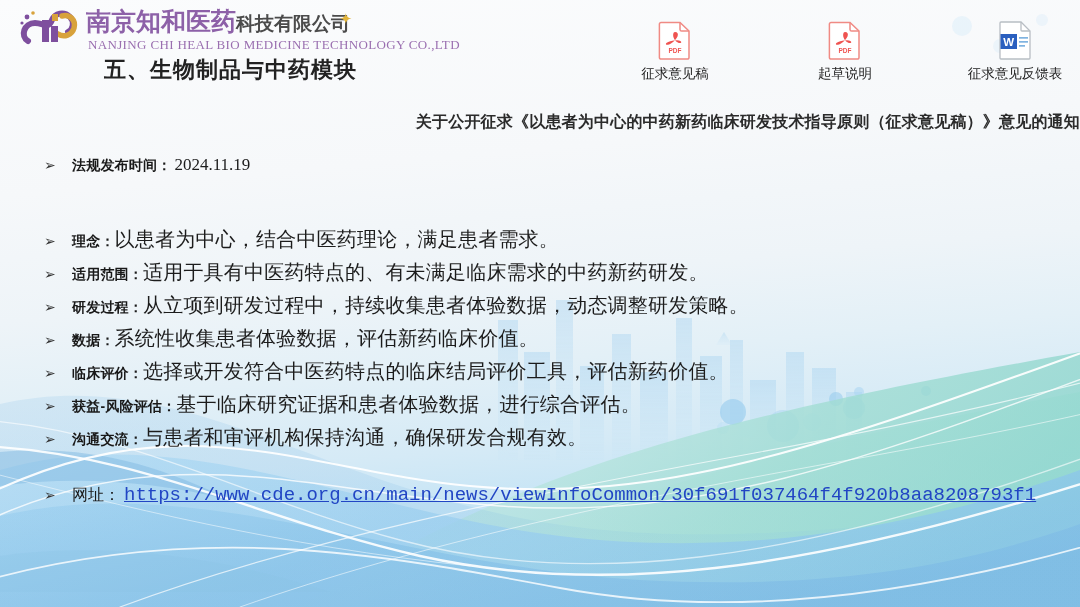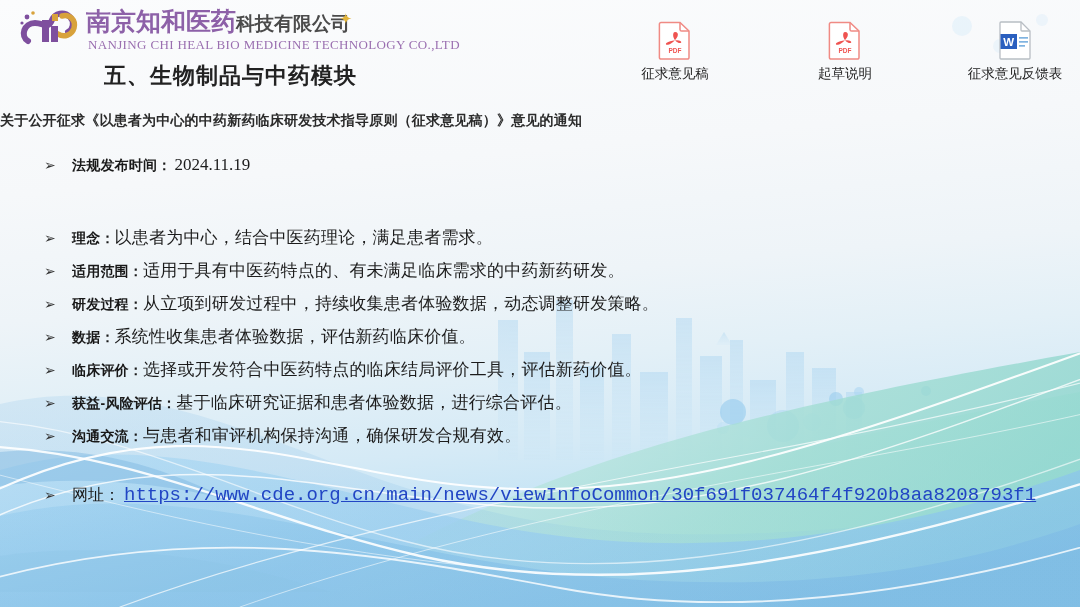--- a/index.html
+++ b/index.html
@@ -75,21 +75,21 @@
     font-size: 13px;
     color: #9a6fb0;
     letter-spacing: 0.35px;
     white-space: nowrap;
     font-family: "Liberation Serif", "DejaVu Serif", serif;
   }
 
   .section-title {
     position: absolute;
     left: 104px;
-    top: 61px;
+    top: 55px;
     font-size: 22px;
     font-weight: bold;
     color: #222222;
     letter-spacing: 1px;
     white-space: nowrap;
   }
 
   
   .attachments {
     position: absolute;
@@ -117,22 +117,22 @@
     white-space: nowrap;
     line-height: 16px;
   }
 
   
   .doc-title {
     position: absolute;
     left: 0;
     top: 112px;
     width: 1080px;
-    text-align: left;
-    font-size: 14px;
+    text-align: right;
+    font-size: 16px;
     font-weight: bold;
     color: #2b2b2b;
     letter-spacing: 0.2px;
     white-space: nowrap;
   }
 
   
   .bullet-row {
     position: absolute;
     left: 44px;
@@ -147,21 +147,21 @@
     flex: 0 0 28px;
     line-height: 1;
   }
   .bullet-label {
     font-size: 14px;
     font-weight: bold;
     color: #191919;
     letter-spacing: 0.2px;
   }
   .bullet-text {
-    font-size: 17px;
+    font-size: 20px;
     color: #1c1c1c;
     letter-spacing: 0.2px;
   }
   .serif-val {
     font-family: "Liberation Serif", "DejaVu Serif", serif;
     font-size: 17px;
     color: #1c1c1c;
     font-weight: normal;
     padding-left: 3px;
   }

